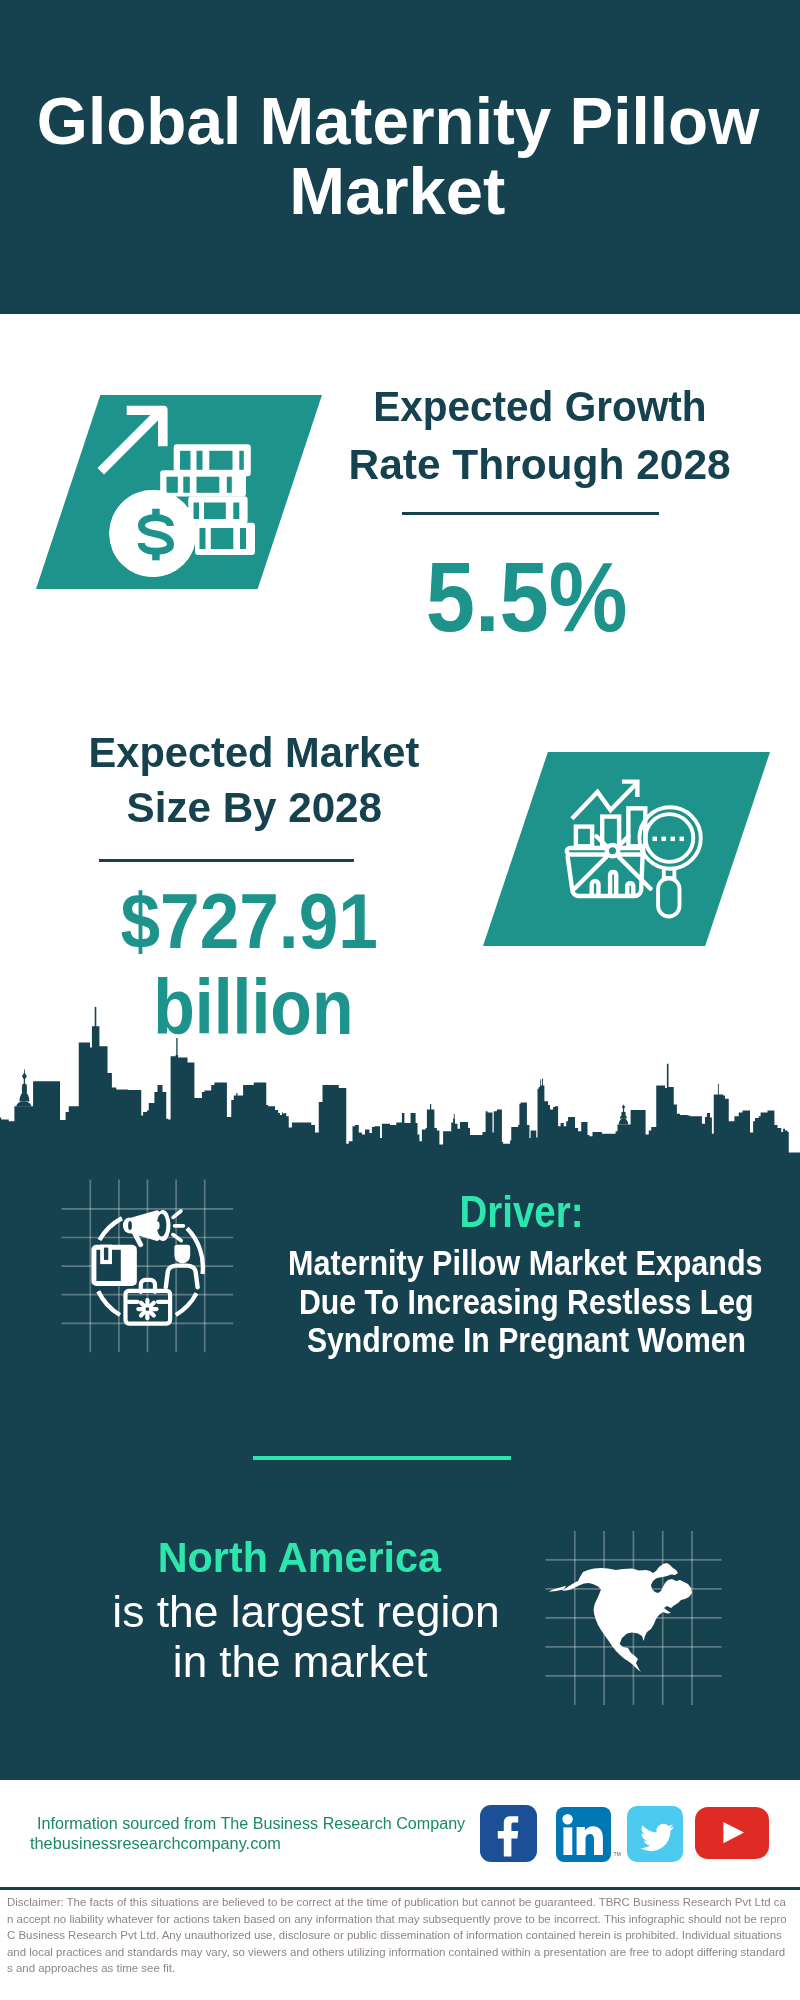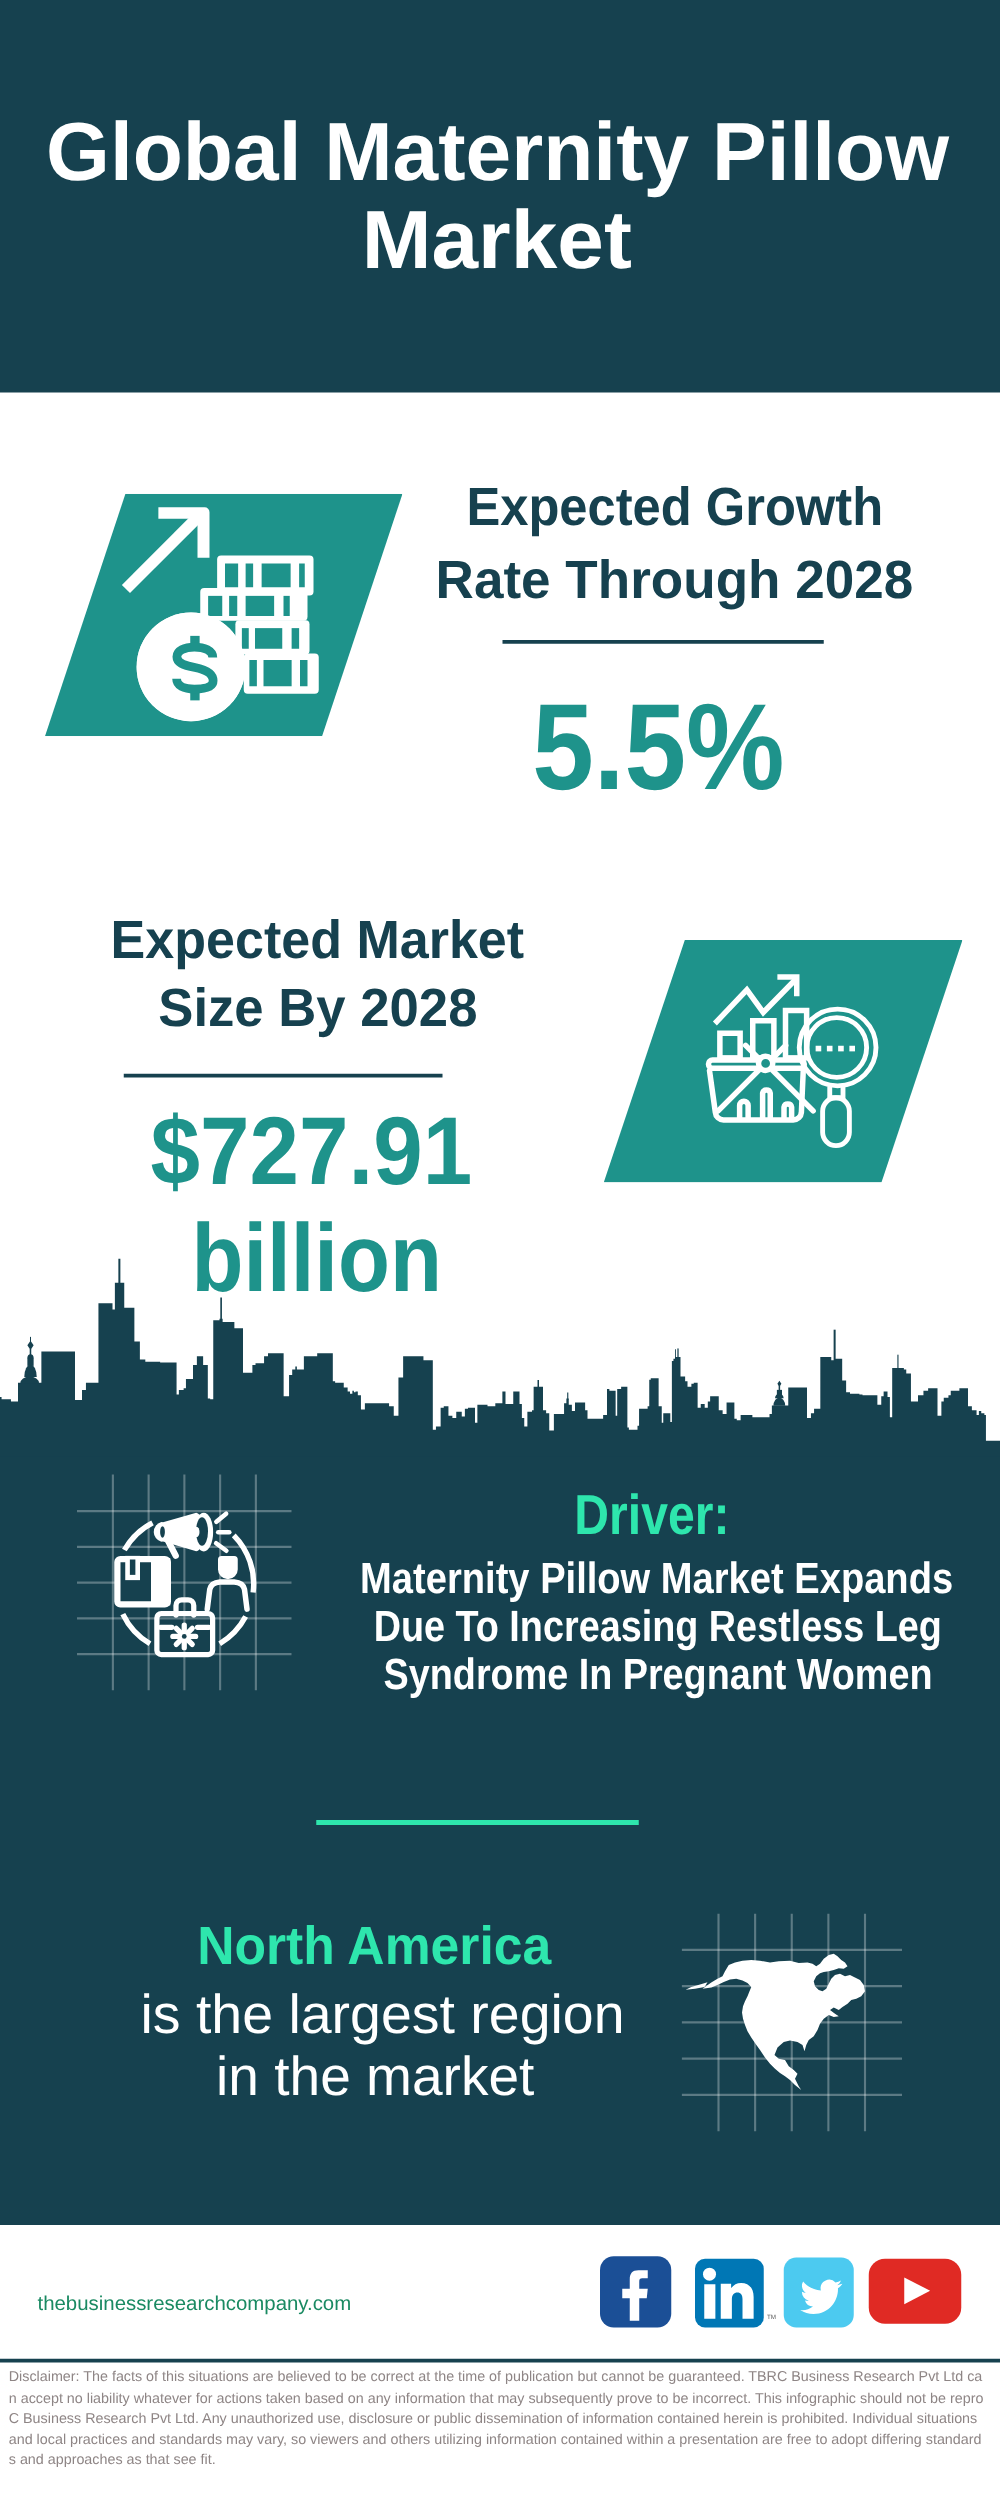--- a/index.html
+++ b/index.html
@@ -231,20 +231,21 @@
 <div class="tl wt" style="left:-74.4px;top:1244.9px;width:1200px;font-size:35px;"><span style="transform:scaleX(0.8711);">Maternity Pillow Market Expands</span></div>
 <div class="tl wt" style="left:-73.9px;top:1283.9px;width:1200px;font-size:35px;"><span style="transform:scaleX(0.8635);">Due To Increasing Restless Leg</span></div>
 <div class="tl wt" style="left:-73.9px;top:1321.9px;width:1200px;font-size:35px;"><span style="transform:scaleX(0.8629);">Syndrome In Pregnant Women</span></div>
 <div class="tl mint" style="left:-300.3px;top:1535.6px;width:1200px;font-size:43px;"><span style="transform:scaleX(0.9613);">North America</span></div>
 <div class="tl " style="left:-294.1px;top:1590.0px;width:1200px;font-size:44px;color:#ffffff;"><span style="transform:scaleX(1.0085);">is the largest region</span></div>
 <div class="tl " style="left:-300.2px;top:1640.0px;width:1200px;font-size:44px;color:#ffffff;"><span style="transform:scaleX(1.0012);">in the market</span></div>
 <div class="rule" style="left:402px;top:512px;width:257px;"></div>
 <div class="rule" style="left:98.9px;top:859px;width:255px;"></div>
 <div class="abs" style="left:253px;top:1456px;width:258px;height:4px;background:#2ee6ad;"></div>
 <div class="abs" id="footer"></div>
+<div class="lft srctext" style="left:36.9px;top:1815.6px;"><span style="display:inline-block;transform:scaleX(1.008);transform-origin:left;">Information sourced from The Business Research Company</span></div>
 <div class="lft srctext" style="left:30px;top:1835.5px;"><span style="display:inline-block;transform:scaleX(1.02);transform-origin:left;">thebusinessresearchcompany.com</span></div>
 
 <div class="soc" style="left:480.2px;top:1804.8px;width:57px;height:57px;background:#1b4f96;border-radius:11px;">
   <svg width="57" height="57" viewBox="0 0 57 57">
     <path fill="#ffffff" d="M38.2,11.2 L30.8,11.2 C25.8,11.2 23.8,13.8 23.8,18.4 L23.8,26.0 L17.8,26.0
       L17.8,33.6 L23.8,33.6 L23.8,51.6 L31.4,51.6 L31.4,33.6 L37.4,33.6 L38.2,26.0 L31.4,26.0
       L31.4,20.3 C31.4,18.3 32.0,17.6 33.8,17.6 L38.2,17.6 Z"></path>
   </svg>
 </div>
 <div class="soc" style="left:556.1px;top:1806.7px;width:55.4px;height:55.7px;background:#0077b5;border-radius:8px;">
@@ -268,15 +269,15 @@
     <path fill="#ffffff" d="M28.4,14.9 L49.1,25.6 L28.4,36.3 Z"></path>
   </svg>
 </div>
 
 <div class="abs" id="hr-disc"></div>
 <div id="disclaimer">
   <span>Disclaimer: The facts of this situations are believed to be correct at the time of publication but cannot be guaranteed. TBRC Business Research Pvt Ltd ca</span>
   <span>n accept no liability whatever for actions taken based on any information that may subsequently prove to be incorrect. This infographic should not be repro</span>
   <span>C Business Research Pvt Ltd. Any unauthorized use, disclosure or public dissemination of information contained herein is prohibited. Individual situations</span>
   <span>and local practices and standards may vary, so viewers and others utilizing information contained within a presentation are free to adopt differing standard</span>
-  <span>s and approaches as that see fit.</span>
+  <span>s and approaches as time see fit.</span>
 </div>
 </div>
 
 </body></html>

